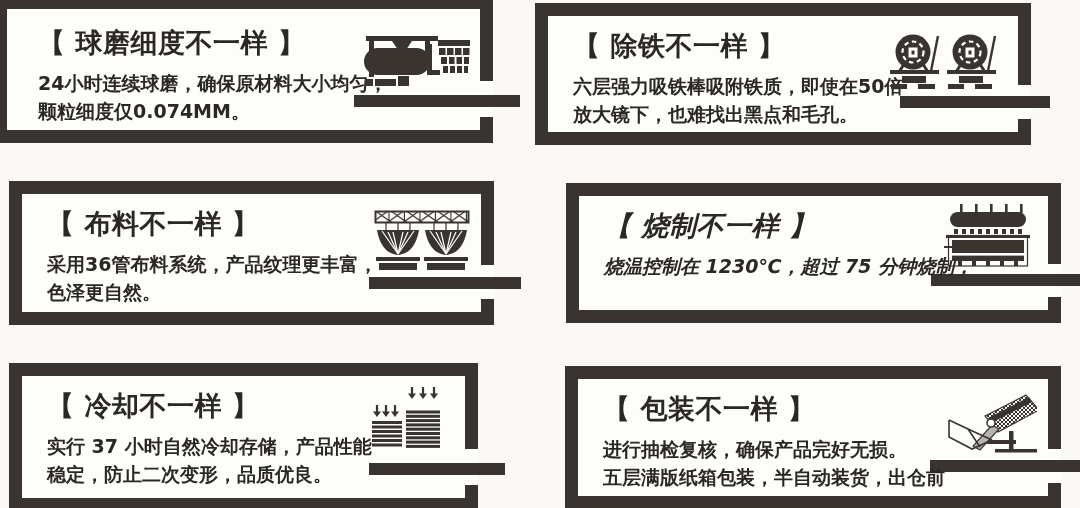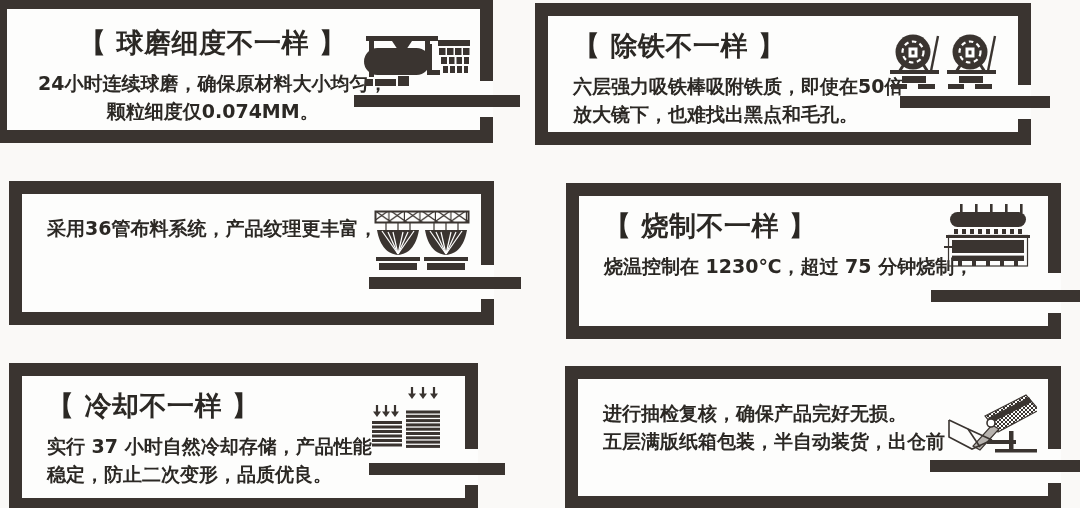--- a/index.html
+++ b/index.html
@@ -11,30 +11,30 @@
   .panel{position:absolute;background:var(--panel_bg);}
   .f-top{position:absolute;top:0;left:0;right:0;height:13px;background:var(--ink);}
   .f-left{position:absolute;top:0;left:0;bottom:0;width:13px;background:var(--ink);}
   .f-right{position:absolute;top:0;right:0;width:13px;height:58%;background:var(--ink);}
   .f-bottom{position:absolute;bottom:0;left:0;right:0;height:13px;background:var(--ink);}
   .f-stub{position:absolute;bottom:0;right:0;width:13px;height:26px;background:var(--ink);}
   .f-bar{position:absolute;height:12px;background:var(--ink);}
   .col-l .f-bar{left:360px;right:-27px;bottom:36px;}
   .col-r .f-bar{left:365px;right:-19px;bottom:37px;}
   .txt{position:absolute;left:38px;top:25px;}
-  #p1 .txt{left:44px;top:29px;text-align:center;}
+  #p1 .txt{left:44px;top:29px;}
   .title{margin:0;font-size:27px;font-weight:700;letter-spacing:.5px;color:var(--text);white-space:nowrap;}
   .desc{margin:0;font-size:19px;font-weight:700;line-height:28px;color:var(--text);white-space:nowrap;}
   .txt .desc:first-of-type{margin-top:8px;}
   .icon{position:absolute;}
   .icon svg{width:100%;height:100%;display:block;}
   #p1{left:-6px;top:-4px;width:499px;height:147px;}
   #p2{left:535px;top:3px;width:496px;height:142px;}
   #p3{left:9px;top:181px;width:485px;height:144px;}
-  #p4{left:566px;top:183px;width:495px;height:156px;}
+  #p4{left:566px;top:183px;width:495px;height:140px;font-style:italic;}
   #p5{left:9px;top:363px;width:469px;height:148px;}
   #p6{left:565px;top:366px;width:496px;height:143px;}
   #p1 .icon{right:23px;top:36px;width:106px;height:62px;}
   #p2 .icon{right:31px;top:28px;width:110px;height:58px;}
   #p3 .icon{right:24px;top:29px;width:96px;height:60px;}
   #p4 .icon{right:29px;top:21px;width:88px;height:63px;}
   #p5 .icon{right:34px;top:21px;width:72px;height:66px;}
   #p6 .icon{right:24px;top:25px;width:90px;height:62px;}
   .fill{fill:var(--ink);}
   .white{fill:#fff;}
@@ -159,21 +159,23 @@
   </section>
 
   <section class="panel col-l" id="p3">
     <div class="f-top"></div>
     <div class="f-left"></div>
     <div class="f-right"></div>
     <div class="f-bottom"></div>
     <div class="f-stub"></div>
     <div class="f-bar"></div>
     <div class="txt">
+      <h2 class="title">【 布料不一样 】</h2>
       <p class="desc">采用36管布料系统，产品纹理更丰富，</p>
+      <p class="desc">色泽更自然。</p>
     </div>
     <div class="icon">
       <svg viewBox="0 0 96 60">
         <rect x="1.5" y="1.5" width="93" height="11" fill="url(#xb)"></rect>
         <rect class="nofill sk" stroke-width="2" x="1.5" y="1.5" width="93" height="11"></rect>
         <g class="sk th1">
           <line x1="12" y1="13" x2="12" y2="21"></line>
             <line x1="24" y1="13" x2="24" y2="21"></line>
             <line x1="36" y1="13" x2="36" y2="21"></line>
           <line x1="60" y1="13" x2="60" y2="21"></line>
@@ -280,20 +282,21 @@
   </section>
 
   <section class="panel col-r" id="p6">
     <div class="f-top"></div>
     <div class="f-left"></div>
     <div class="f-right"></div>
     <div class="f-bottom"></div>
     <div class="f-stub"></div>
     <div class="f-bar"></div>
     <div class="txt">
+      <h2 class="title">【 包装不一样 】</h2>
       <p class="desc">进行抽检复核，确保产品完好无损。</p>
       <p class="desc">五层满版纸箱包装，半自动装货，出仓前</p>
     </div>
     <div class="icon">
       <svg viewBox="0 0 90 62">
         <polygon fill="url(#ht)" class="sk th1" points="38,25 79,4 92,19 51,41"></polygon>
         <polygon class="fill" points="41,27 82,6 85,11 44,32"></polygon>
         <rect class="fill" x="62" y="40" width="4.5" height="19"></rect>
         <rect class="fill" x="40" y="49" width="29" height="4"></rect>
         <rect class="fill" x="48" y="58" width="42" height="3.5"></rect>

